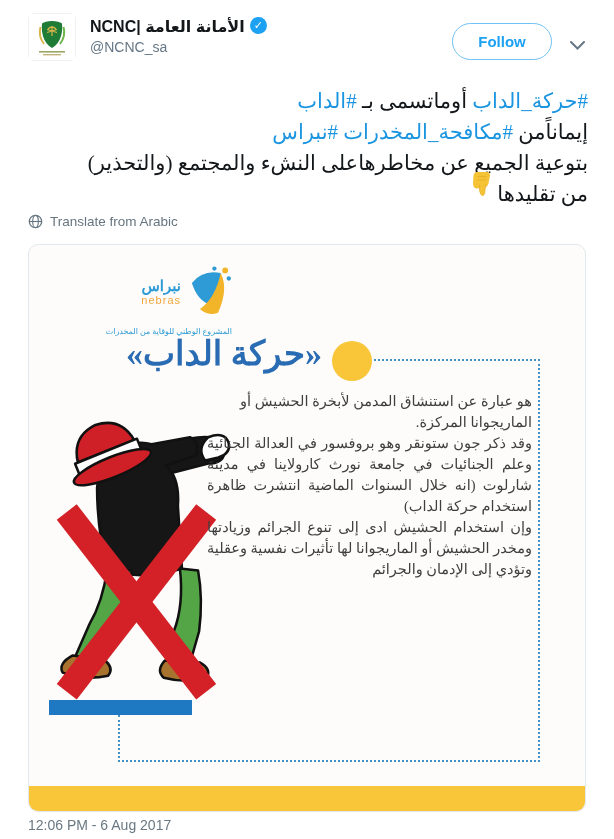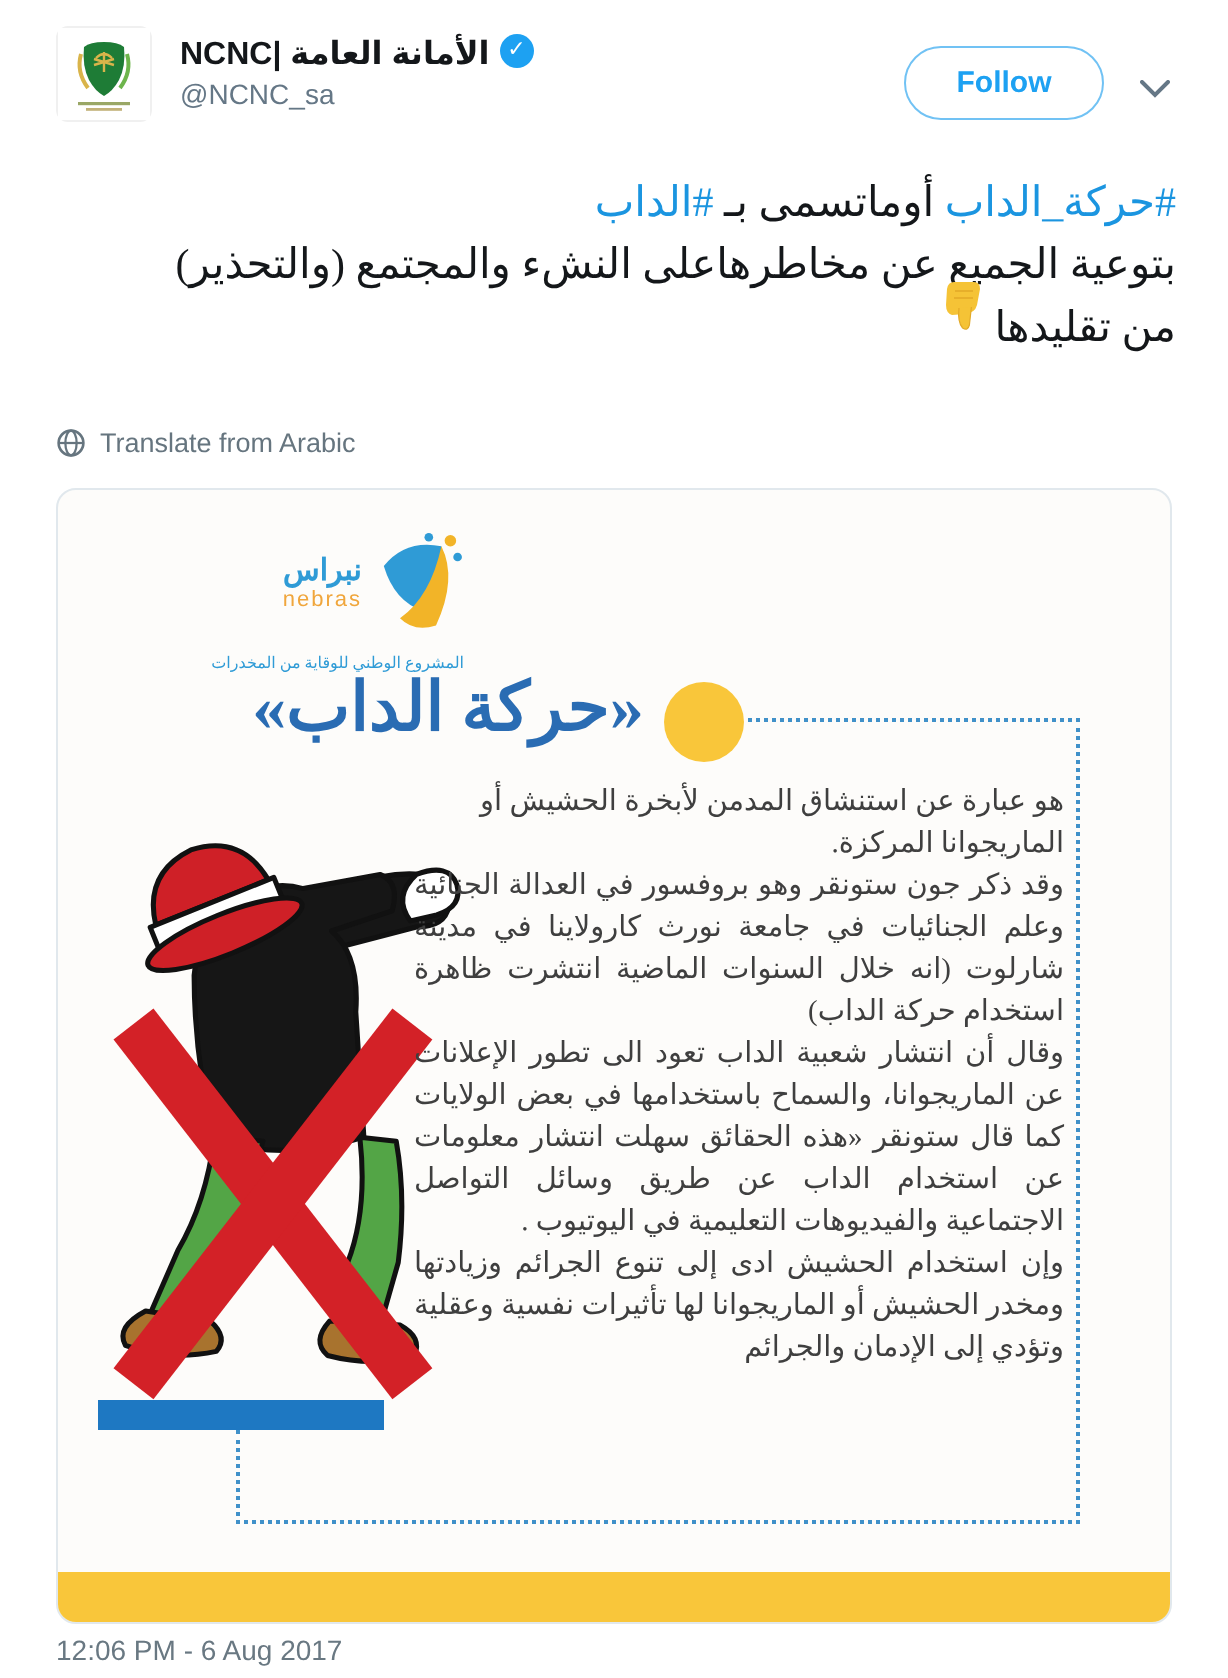--- a/index.html
+++ b/index.html
@@ -97,20 +97,25 @@
   <svg width="15" height="9" viewBox="0 0 15 9">
       <polyline points="1,1 7.5,7.5 14,1" fill="none" stroke="#657786" stroke-width="2" stroke-linecap="round"></polyline>
     </svg>
 </span>
 
 <div class="tweet-text ar">
   <div class="tweet-line">
     <span class="hashtag">#حركة_الداب</span>
     <span>أوماتسمى بـ</span>
     <span class="hashtag">#الداب</span>
+  </div>
+  <div class="tweet-line">
+    <span>إيماناًمن</span>
+    <span class="hashtag">#مكافحة_المخدرات</span>
+    <span class="hashtag">#نبراس</span>
   </div>
   <div class="tweet-line">
     <span>بتوعية الجميع عن مخاطرهاعلى النشء والمجتمع (والتحذير)</span>
   </div>
   <div class="tweet-line">
     <span>من تقليدها</span>
     <span class="hand-emoji">
       <svg width="20" height="26" viewBox="0 0 20 26">
         <path d="M4,1 h11 q3,0 3,3.5 l-1.5,8 q-1,4 -6,4.5 l-6.5,0.5 q-3,-1 -3,-5 l0.5,-8 q0.5,-3.5 3.5,-3.5 z" fill="#f5c336"></path>
         <path d="M7.5,14 q-0.8,7 1.8,10 q2.6,1.6 3.4,-1.5 l1,-9" fill="#f5c336" stroke="#e2a927" stroke-width="0.6"></path>
@@ -179,20 +184,19 @@
     <g stroke="#d32127" stroke-width="25" stroke-linecap="butt">
       <line x1="28" y1="94" x2="166" y2="272"></line>
       <line x1="166" y1="94" x2="28" y2="272"></line>
     </g>
   </svg>
   <div class="platform"></div>
 
   <div class="info-text ar">
     <p class="indent">هو عبارة عن استنشاق المدمن لأبخرة الحشيش أو الماريجوانا المركزة.</p>
     <p>وقد ذكر جون ستونقر وهو بروفسور في العدالة الجنائية وعلم الجنائيات في جامعة نورث كارولاينا في مدينة شارلوت (انه خلال السنوات الماضية انتشرت ظاهرة استخدام حركة الداب)</p>
-    <p>وقال أن انتشار شعبية الداب تعود الى تطور الإعلانات عن الماريجوانا، والسماح باستخدامها في بعض الولايات كما قال ستونقر «هذه الحقائق سهلت انتشار معلومات عن استخدام الداب عن طريق وسائل التواصل الاجتماعية والفيديوهات التعليمية في اليوتيوب .</p>
     <p>وإن استخدام الحشيش ادى إلى تنوع الجرائم وزيادتها ومخدر الحشيش أو الماريجوانا لها تأثيرات نفسية وعقلية وتؤدي إلى الإدمان والجرائم</p>
   </div>
 
   <div class="yellow-bar"></div>
 </div>
 
 <div class="timestamp">12:06 PM - 6 Aug 2017</div>
 
 </body></html>

